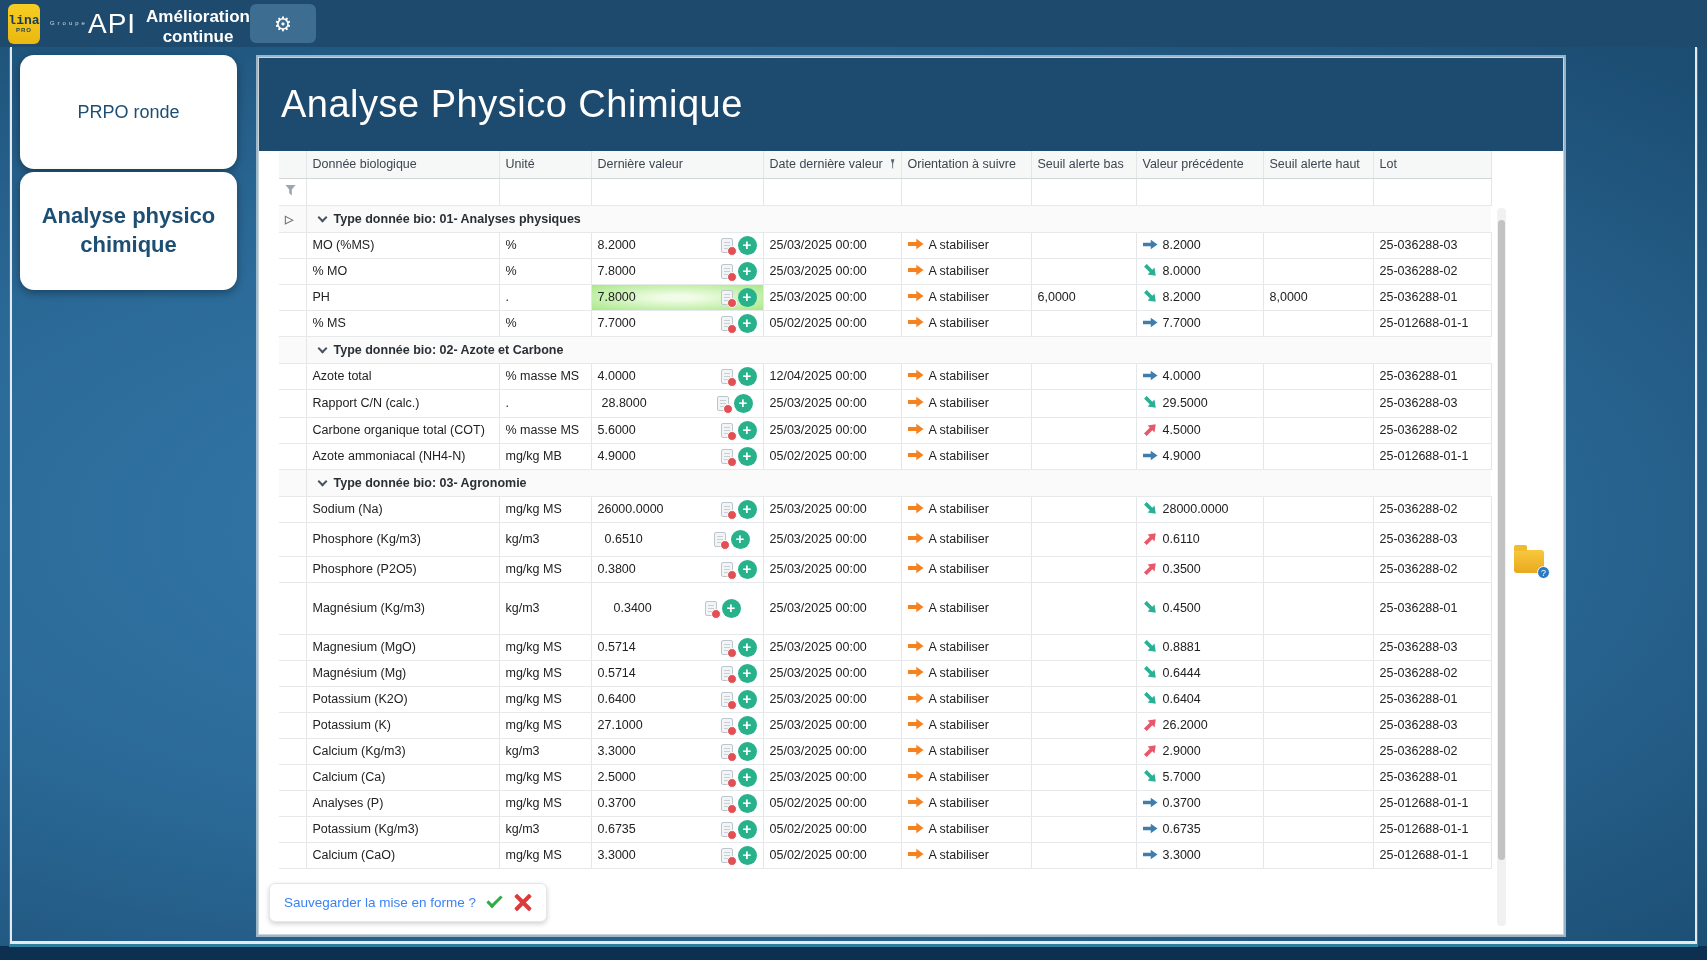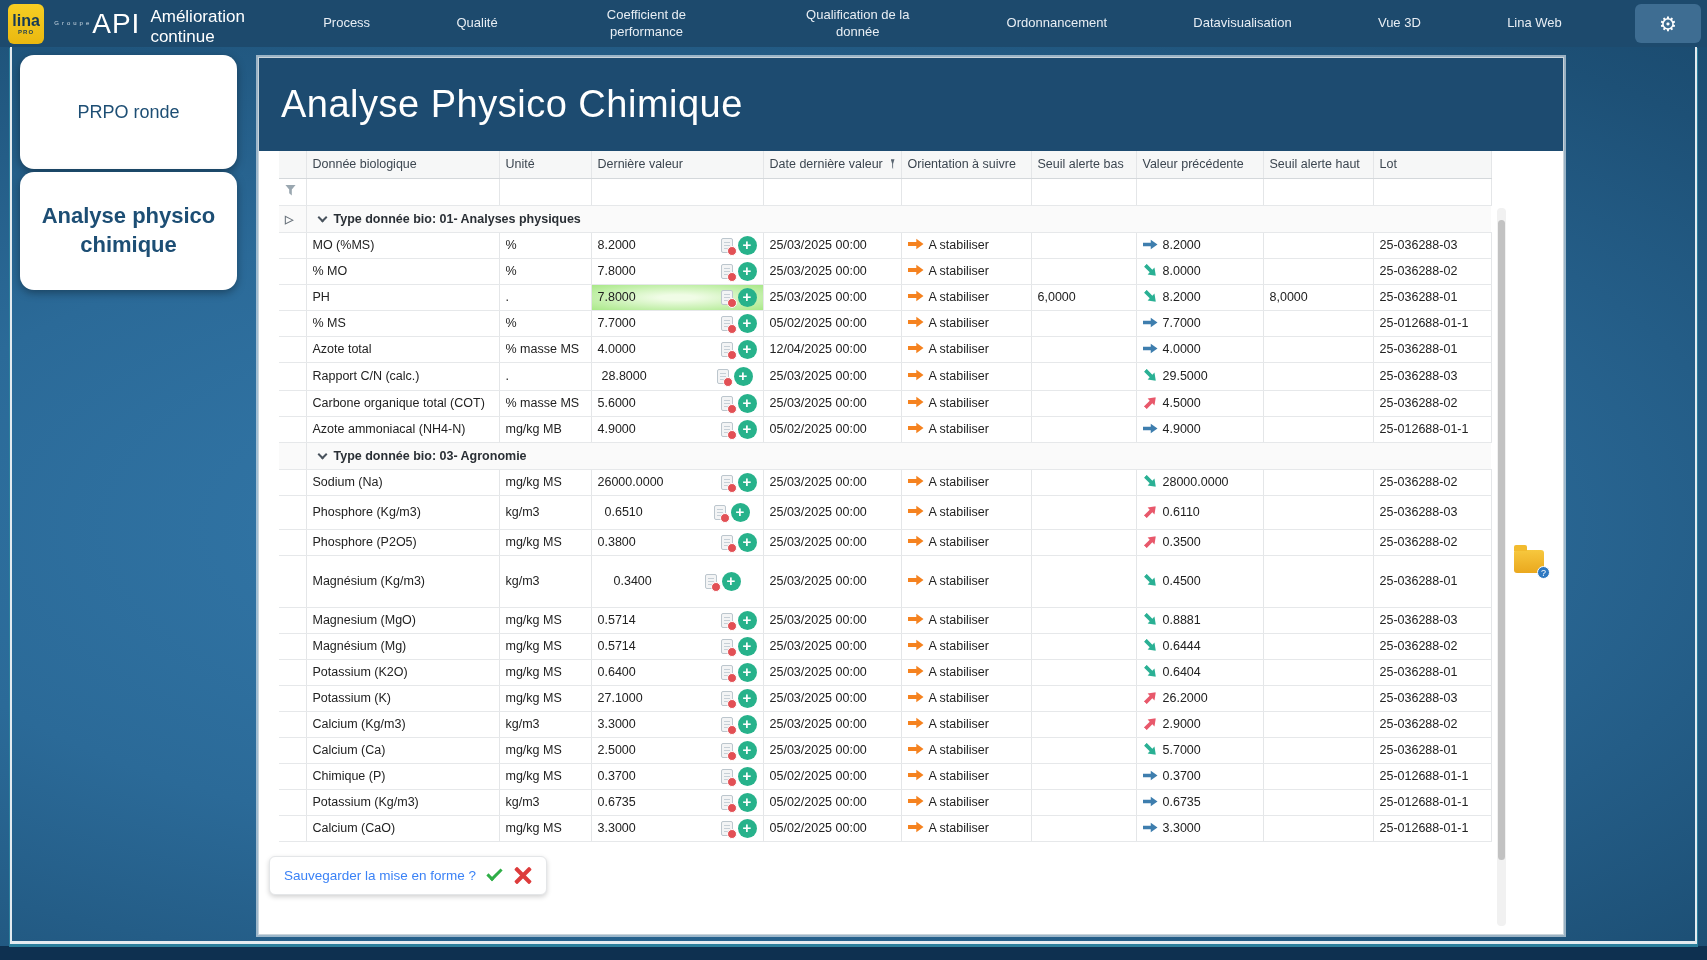--- a/index.html
+++ b/index.html
@@ -9,26 +9,26 @@
     background: radial-gradient(ellipse 130% 95% at 38% 55%, #347aac 0%, #2b6a98 35%, #1d5076 65%, #123a5a 100%);
     position:relative; color:#222;
   }
 
   
   .navbar { position:absolute; left:0; top:0; width:1707px; height:47px;
     background:#1d4a6d; display:flex; align-items:center; z-index:5; }
   .brand { display:flex; align-items:center; gap:10px; padding-left:8px; width:250px; }
   .lina-logo { width:40px; height:40px; background:linear-gradient(#f6ce23,#eab810); border-radius:6px;
     display:flex; flex-direction:column; align-items:center; justify-content:center; line-height:1; }
-  .lina-logo .t1 { font-weight:bold; font-size:16px; color:#173a56; }
+  .lina-logo .t1 { font-weight:bold; font-size:13px; color:#173a56;font-family:Liberation Mono, monospace; }
   .lina-logo .t2 { font-size:6px; font-weight:bold; color:#173a56; letter-spacing:1px; }
   .api-logo { display:flex; flex-direction:row; align-items:center; color:#fff; line-height:1; }
   .api-logo .grp { font-size:6px; letter-spacing:3px; color:#cfdce6; margin-bottom:2px; }
   .api-logo .api { font-size:28px; font-weight:300; letter-spacing:1px; }
-  .app-title { color:#fff; font-weight:normal; font-size:17px; line-height:1.15; width:110px;margin-top:7px; }
+  .app-title { color:#fff; font-weight:bold; font-size:17px; line-height:1.15; text-align:center; width:110px;margin-top:7px; }
   .nav-items { flex:1; display:flex; align-items:center; justify-content:space-around; padding:0 30px; }
   .nav-item { color:#e8eef4; font-size:13px; text-align:center; max-width:125px; line-height:1.25; cursor:pointer; }
   .gear-btn { width:66px; height:39px; background:#3e6d92; border-radius:6px; margin-right:6px;
     display:flex; align-items:center; justify-content:center; cursor:pointer; }
   .gear-btn .g { color:#fff; font-size:20px; }
 
   
   .frame { position:absolute; left:10px; right:10px; top:47px; bottom:16px;
     border-left:2px solid #e4ebf0; border-right:2px solid #e4ebf0; border-bottom:3px solid #e4ebf0;
     box-shadow:0 2px 0 1px #2b7f9c; pointer-events:none; z-index:4; }
@@ -120,30 +120,20 @@
     <div class="lina-logo">
       <span class="t1">lina</span>
       <span class="t2">PRO</span>
     </div>
     <div class="api-logo">
       <span class="grp">Groupe</span>
       <span class="api">API</span>
     </div>
     <div class="app-title">Amélioration continue</div>
   </div>
-  <div class="nav-items" id="nav-items">
-      <div class="nav-item">Process</div>
-      <div class="nav-item">Qualité</div>
-      <div class="nav-item">Coefficient de performance</div>
-      <div class="nav-item">Qualification de la donnée</div>
-      <div class="nav-item">Ordonnancement</div>
-      <div class="nav-item">Datavisualisation</div>
-      <div class="nav-item">Vue 3D</div>
-      <div class="nav-item">Lina Web</div>
-    </div>
   <div class="gear-btn">
     <span class="g">⚙</span>
   </div>
 </div>
 
 <div id="sidebar">
     <div class="side-card c0">PRPO ronde</div>
     <div class="side-card c1">Analyse physico chimique</div>
   </div>
 
@@ -299,20 +289,24 @@
                 <span class="plus">+</span>
               </div>
             </td>
             <td>05/02/2025 00:00</td>
             <td><span class="arr orient"></span><span>A stabiliser</span></td>
             <td class="num-r"></td>
             <td><span class="arr same"></span><span>7.7000</span></td>
             <td class="num-r"></td>
             <td>25-012688-01-1</td>
           </tr>
+          <tr class="grp">
+            <td class="iconcol"></td>
+            <td colspan="9"><span class="chev"></span><span>Type donnée bio: 02- Azote et Carbone</span></td>
+          </tr>
           <tr class="datarow">
             <td class="iconcol"></td>
             <td>Azote total</td>
             <td>% masse MS</td>
             <td style="padding: 0px;">
               <div class="lastcell" style="height: 100%; padding: 0px 6px;">
                 <span class="val">4.0000</span>
                 <span class="doc"></span>
                 <span class="plus">+</span>
               </div>
@@ -557,21 +551,21 @@
             </td>
             <td>25/03/2025 00:00</td>
             <td><span class="arr orient"></span><span>A stabiliser</span></td>
             <td class="num-r"></td>
             <td><span class="arr down"></span><span>5.7000</span></td>
             <td class="num-r"></td>
             <td>25-036288-01</td>
           </tr>
           <tr class="datarow">
             <td class="iconcol"></td>
-            <td>Chimique (P)</td>
+            <td>Analyses (P)</td>
             <td>mg/kg MS</td>
             <td style="padding: 0px;">
               <div class="lastcell" style="height: 100%; padding: 0px 6px;">
                 <span class="val">0.3700</span>
                 <span class="doc"></span>
                 <span class="plus">+</span>
               </div>
             </td>
             <td>05/02/2025 00:00</td>
             <td><span class="arr orient"></span><span>A stabiliser</span></td>

